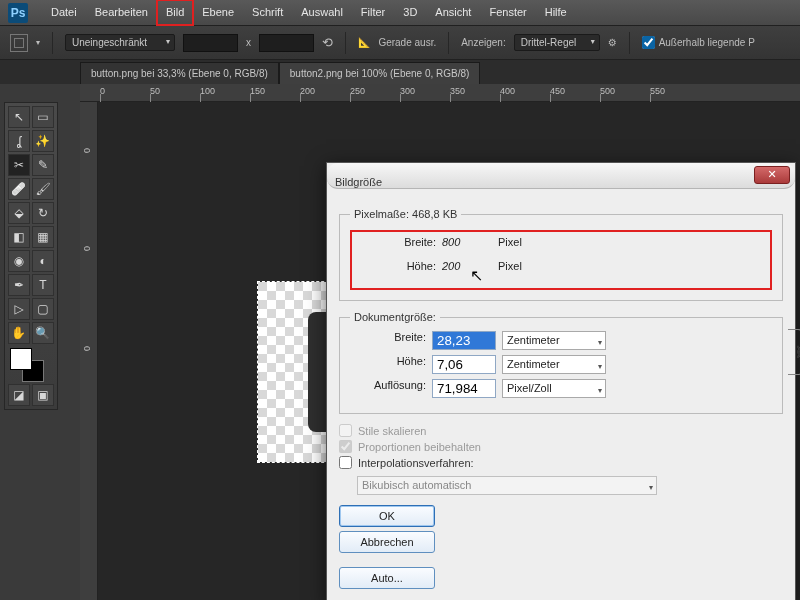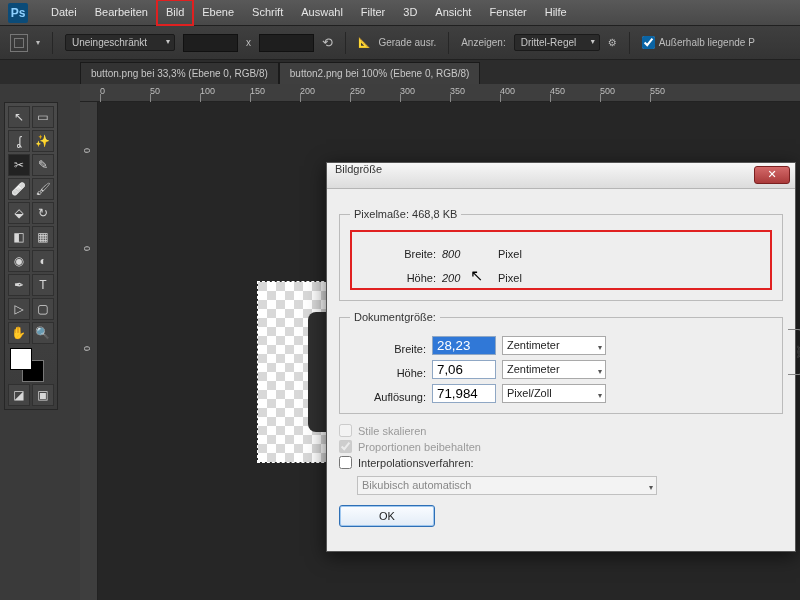--- a/index.html
+++ b/index.html
@@ -46,30 +46,30 @@
 
   
   .canvas { position:absolute; left:98px; top:102px; right:0; bottom:0; background:#262626; }
   .doc { position:absolute; left:160px; top:180px; width:80px; height:180px; }
   .checker{position:absolute;inset:0;background:repeating-conic-gradient(#fff 0 25%,#d8d8d8 0 50%) 0 0/18px 18px;}
   .dash{position:absolute;inset:-1px;border:1px dashed #fff;}
   .shape{position:absolute;right:0;top:30px;width:30px;height:120px;background:#2f2f2f;border-radius:8px 0 0 8px;}
 
   
   .dlg { position:absolute; left:326px; top:162px; width:470px; background:#eee; border:1px solid #555; box-shadow:0 4px 18px rgba(0,0,0,.6); font-size:11px; color:#222;}
-  .dlg-titlebar{background:linear-gradient(#f7f7f7,#dcdcdc); height:26px; display:flex; align-items:flex-start; padding:0 8px; border-bottom:1px solid #b5b5b5; position:relative;}
+  .dlg-titlebar{background:linear-gradient(#f7f7f7,#dcdcdc); height:26px; display:flex; align-items:flex-end; padding:0 8px; border-bottom:1px solid #b5b5b5; position:relative;border-radius:11px;}
   .dlg-titlebar .title{font-weight:normal; color:#333;}
   .close-btn{position:absolute;right:5px;top:3px;width:36px;height:18px;background:linear-gradient(#d46a6a,#aa3a3a);border:1px solid #7a2020;border-radius:3px;color:#fff;text-align:center;line-height:15px;font-size:11px;}
   .dlg-body{display:flex; padding:19px 12px 14px 12px; gap:10px;flex-direction:column;}
   .dlg-left{flex:1;}
   .dlg-right{width:96px;display:flex;flex-direction:column;gap:4px;}
 
   fieldset{border:1px solid #bbb; padding:8px 10px 10px 10px; margin-bottom:10px;}
   legend{padding:0 4px; color:#333;}
-  .row{display:flex; align-items:flex-end; height:24px; gap:6px;}
+  .row{display:flex; align-items:flex-start; height:24px; gap:6px;}
   .row .lbl{width:76px; text-align:right;}
   .row .val{width:50px;font-style:italic;}
   .row .unit{width:80px;}
   .redbox{border:2px solid #e02020; padding:4px 8px; margin-top:2px;}
 
   .tinp{border:1px solid #8fa7c4; background:#fff; height:19px; padding:1px 4px; width:64px;}
   .tinp.sel{background:#3078d7;color:#fff;}
   .combo{border:1px solid #a9a9a9;background:#fff;height:19px;width:104px;padding:0 14px 0 4px;font-size:11px;line-height:17px;position:relative;display:inline-block;}
   .combo::after{content:"▾";position:absolute;right:3px;top:2px;font-size:8px;color:#555;}
   .wcombo{width:300px;color:#888;border:1px solid #c0c0c0;background:#f3f3f3;}
@@ -265,18 +265,20 @@
         <input type="checkbox" style="">
         <span>Interpolationsverfahren:</span>
       </div>
       <div style="padding:4px 0 0 18px;">
         <span class="combo wcombo">Bikubisch automatisch</span>
       </div>
     </div>
 
     <div class="dlg-right">
       <div class="btn def">OK</div>
+      <div class="btn">Abbrechen</div>
       <div style="height:6px"></div>
+      <div class="btn">Auto...</div>
     </div>
   </div>
 </div>
 
 <div class="cursor">↖</div>
 
 </body></html>

